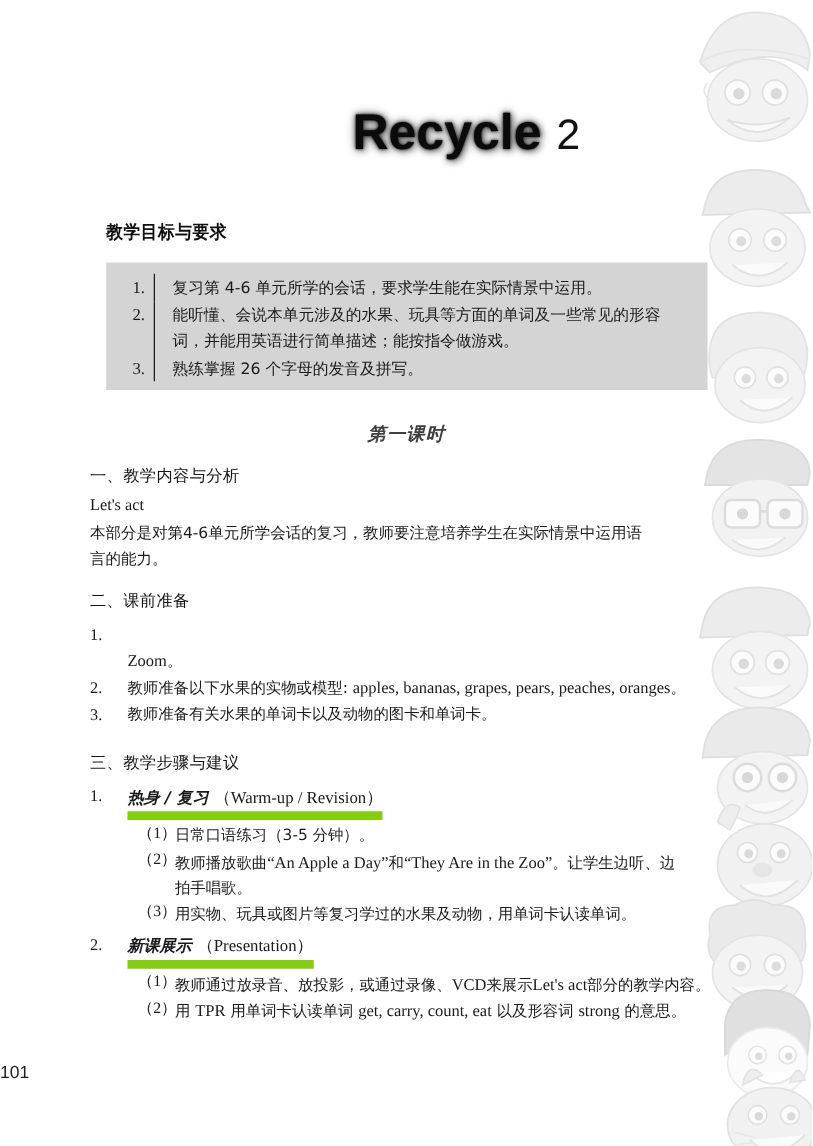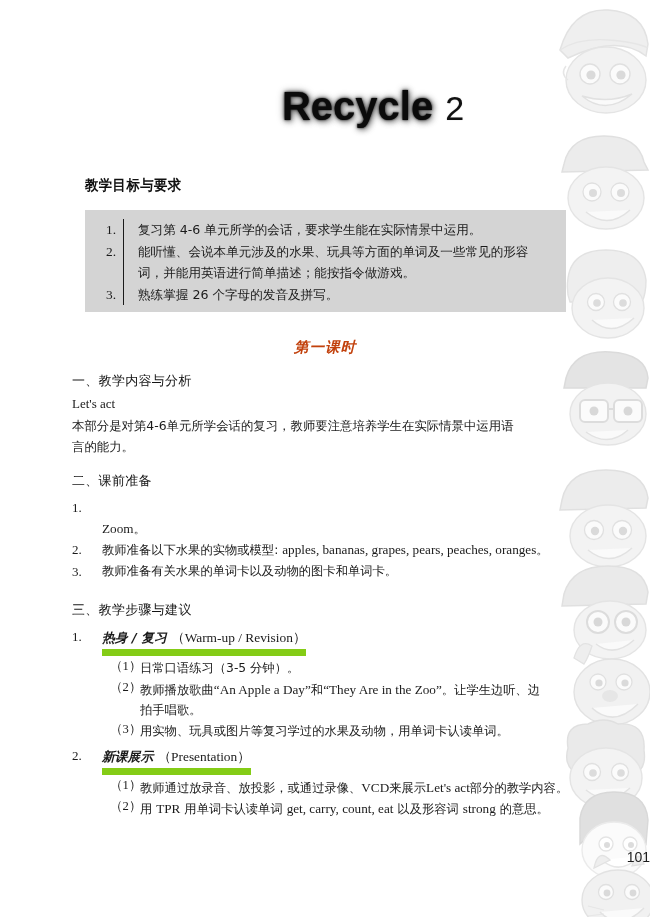--- a/index.html
+++ b/index.html
@@ -133,21 +133,21 @@
     position: absolute;
     left: 0;
     top: 338px;
     width: 650px;
     text-align: center;
     font-family: "DejaVu Sans", "Liberation Sans", sans-serif;
     font-size: 14.5px;
     font-weight: bold;
     font-style: italic;
     letter-spacing: 1px;
-    color: #c2410c;
+    color: #404040;
   }
 
   .sec-head {
     position: absolute;
     left: 72px;
     font-family: "DejaVu Sans", "Liberation Sans", sans-serif;
     font-size: 13px;
     letter-spacing: 0.3px;
     color: #141414;
   }
@@ -239,21 +239,21 @@
   .sub-item .stxt .en {
     font-family: "Liberation Serif", "DejaVu Serif", serif;
     font-size: 13.2px;
   }
 
   .page-number {
     position: absolute;
     left: 0;
     top: 849px;
     width: 650px;
-    text-align: right;
+    text-align: left;
     font-family: "Liberation Sans", "DejaVu Sans", sans-serif;
     font-size: 14px;
     color: #1d1d1d;
   }
 </style>
 </head>
 <body>
 
 <div id="page">
 

